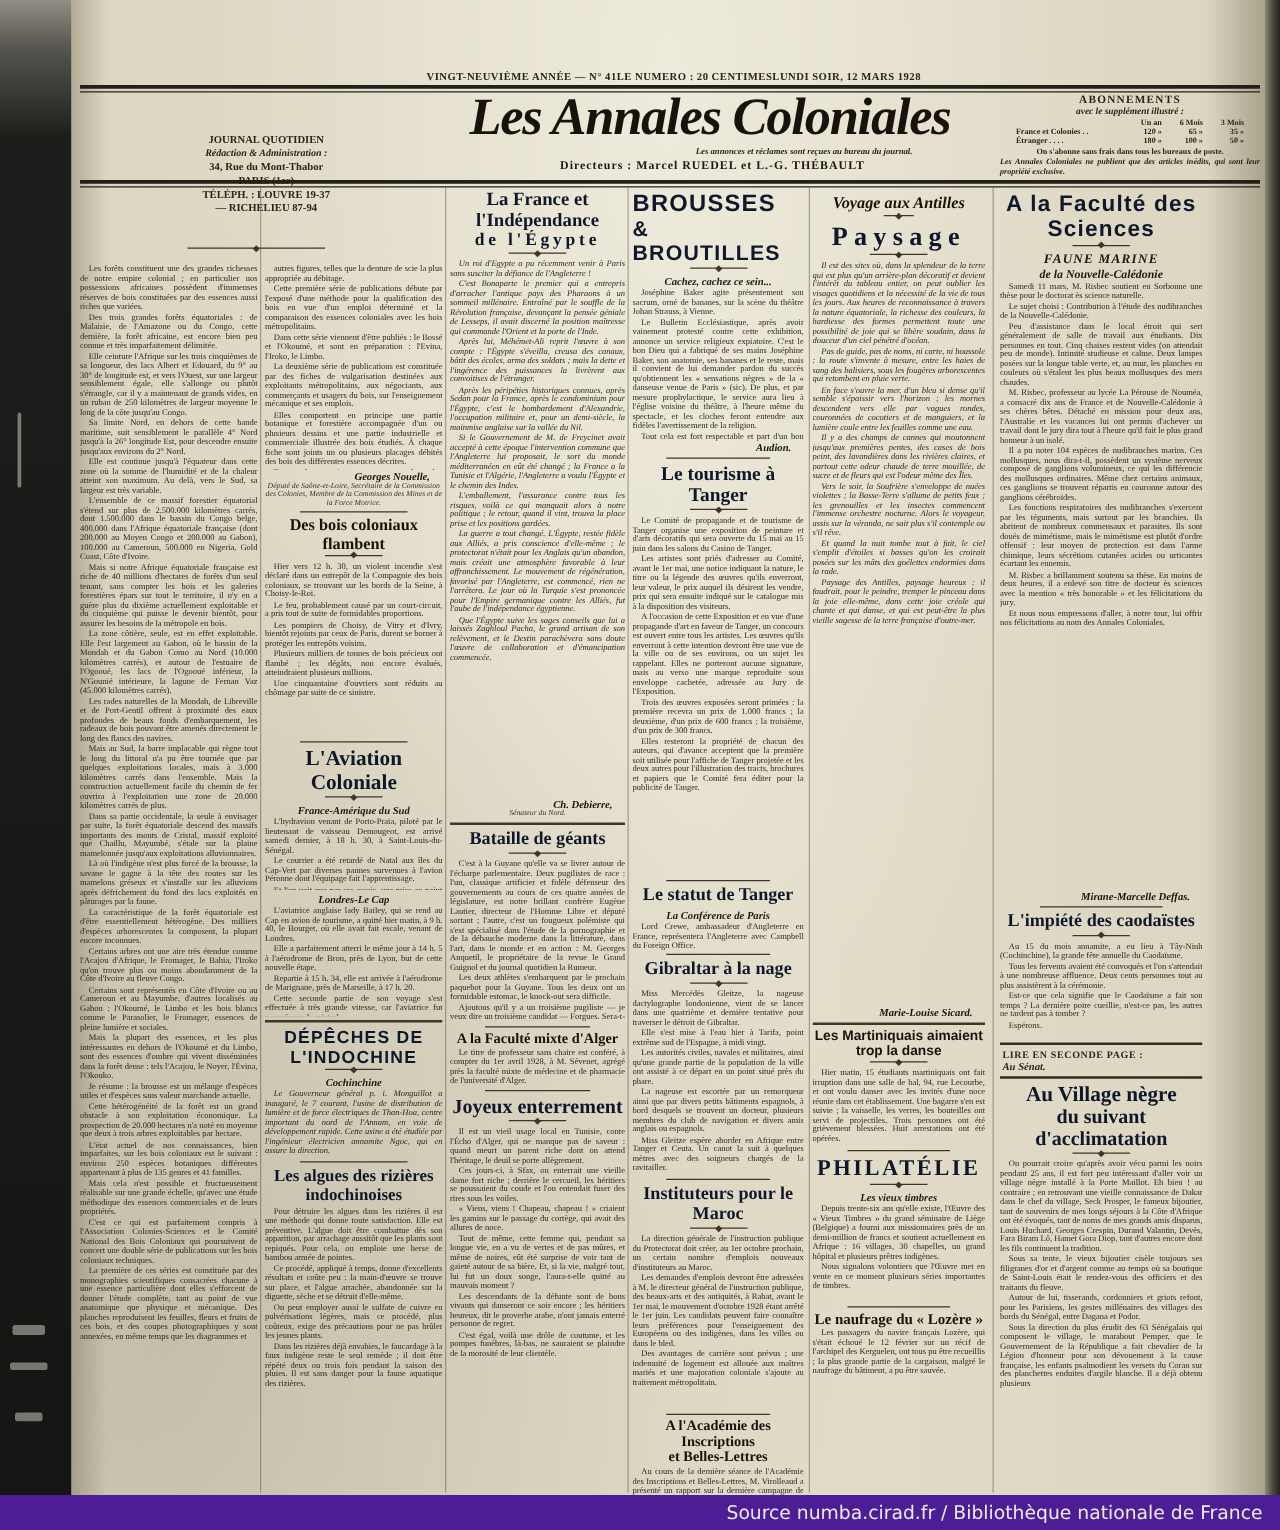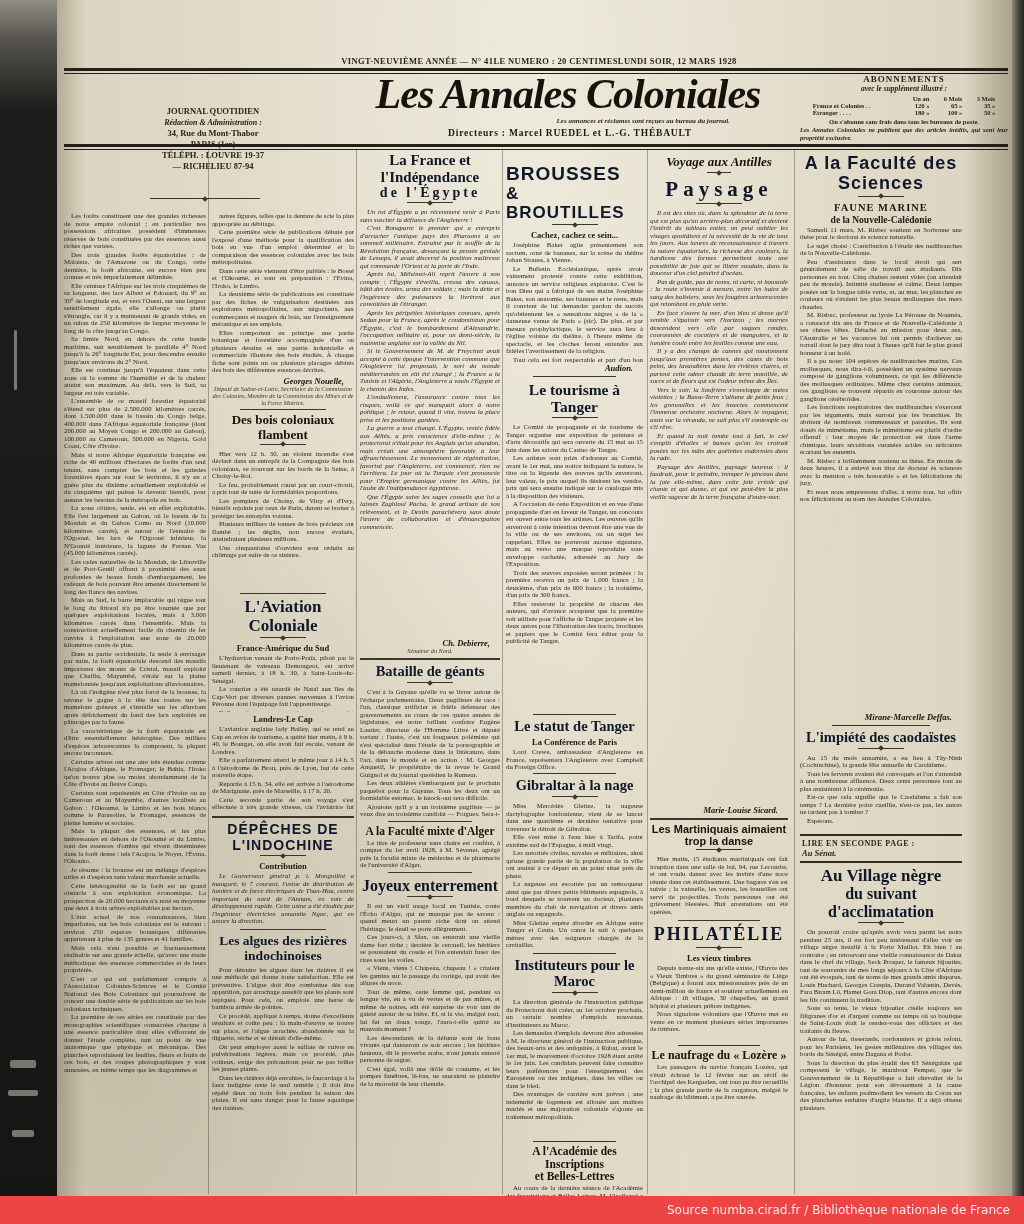--- a/index.html
+++ b/index.html
@@ -10,22 +10,22 @@
       radial-gradient(ellipse at 50% 6%, rgba(255,255,248,.38), rgba(255,255,248,0) 55%),
       radial-gradient(ellipse at 8% 90%, rgba(90,80,55,.18), rgba(90,80,55,0) 45%),
       linear-gradient(90deg,#b3ac96 0,#dcd6c2 3%,#e4decb 50%,#dcd6c2 95%,#a9a28b 100%),
       #d9d3bf;}
   .edge-left{position:absolute;left:0;top:0;width:57px;height:1196px;
     background:linear-gradient(180deg,#908d84 0,#55534d 40px,#1d1d1b 110px,#151514 100%);}
   .edge-right{position:absolute;right:0;top:0;width:12px;height:1196px;
     background:linear-gradient(90deg,#8d8775 0,#4d4a42 50%,#262522 100%);}
   .smudge{position:absolute;background:#c9c6bd;opacity:.55;border-radius:2px;}
   
-  #caption{position:absolute;left:0;bottom:0;width:100%;height:28px;background:#ef4444;
-    color:#ececec;font-family:"DejaVu Sans",sans-serif;font-size:12px;line-height:28px;
+  #caption{position:absolute;left:0;bottom:0;width:100%;height:28px;background:#4c1d95;
+    color:#ececec;font-family:"DejaVu Sans",sans-serif;font-size:15px;line-height:28px;
     text-align:right;padding-right:14px;box-sizing:border-box;}
   
   .topline{position:absolute;left:70px;top:56px;width:938px;font-size:8.5px;font-weight:bold;
     color:#2a2519;letter-spacing:.4px;display:flex;justify-content:center;}
   .ruledbl{position:absolute;left:64px;width:944px;border-top:3px solid #23201a;border-bottom:1px solid #23201a;height:2px;}
   .admin{position:absolute;left:82px;top:78px;width:262px;text-align:center;color:#2a2519;margin-top:28px;}
   .admin .b{font-weight:bold;font-size:8.5px;line-height:11px;}
   .admin .i{font-style:italic;font-weight:bold;font-size:8px;line-height:11px;}
   #mast-title{position:absolute;left:338px;top:70px;width:460px;text-align:center;
     font-size:42px;font-weight:bold;font-style:italic;color:#17130c;letter-spacing:-1px;white-space:nowrap;}
@@ -45,21 +45,21 @@
   
   .col{position:absolute;top:150px;height:1046px;overflow:hidden;color:#2b2620;}
   .vrule{position:absolute;top:150px;height:1044px;width:1px;background:rgba(58,50,32,.38);}
   .h-lg{position:absolute;left:64px;top:154px;width:292px;margin:0;text-align:center;
     font-size:33px;font-weight:bold;letter-spacing:1px;color:#17130c;white-space:nowrap;}
   .h-md{margin:4px 0 2px;text-align:center;font-size:14.5px;font-weight:bold;color:#0f172a;line-height:1.1;}
   .h-sm{margin:3px 0 1px;text-align:center;font-size:11.5px;font-weight:bold;color:#17130c;line-height:1.1;}
   .h-cond{font-family:"Liberation Sans",sans-serif;letter-spacing:1px;font-size:16px;}
   .h-wide{letter-spacing:5px;font-size:21px;}
   .kicker{margin:4px 0 0;text-align:center;font-size:13px;font-weight:bold;font-style:italic;color:#17130c;}
-  .subhead{margin:2px 0 1px;text-align:center;font-size:8.5px;font-weight:bold;color:#1d1912;}
+  .subhead{margin:2px 0 1px;text-align:center;font-size:8.5px;font-weight:bold;color:#1d1912;font-style:italic;}
   .body{overflow:hidden;font-size:6.8px;line-height:7.5px;text-align:justify;}
   .body p{margin:0 0 1px;text-indent:7px;}
   .it{font-style:italic;}
   .sig{text-align:right;font-weight:bold;font-style:italic;font-size:8.5px;padding-right:10px;color:#17130c;}
   .sig2{text-align:center;font-style:italic;font-size:6.2px;line-height:6.8px;color:#3a352a;}
   .orn{width:46px;margin:2px auto;border-top:1px solid #3d362a;position:relative;height:3px;}
   .orn::after{content:"";position:absolute;left:50%;top:-2.5px;width:4px;height:4px;background:#3d362a;
     transform:translateX(-50%) rotate(45deg);}
   .sep{width:100%;margin:3px auto 2px;border-top:2px solid #3d362a;height:0;}
   .sep.thin{border-top-width:1px;width:60%;}
@@ -198,21 +198,21 @@
     <div class="subhead">Londres-Le Cap</div>
     <div class="body" style="height:88px">
         <p>L'aviatrice anglaise lady Bailey, qui se rend au Cap en avion de tourisme, a quitté hier matin, à 9 h. 40, le Bourget, où elle avait fait escale, venant de Londres.</p>
         <p>Elle a parfaitement atterri le même jour à 14 h. 5 à l'aérodrome de Bron, près de Lyon, but de cette nouvelle étape.</p>
         <p>Repartie à 15 h. 34, elle est arrivée à l'aérodrome de Marignane, près de Marseille, à 17 h. 20.</p>
         <p>Cette seconde partie de son voyage s'est effectuée à très grande vitesse, car l'aviatrice fut poussée par le mistral.</p>
       </div>
     <div class="sep"></div>
     <h2 class="h-md h-cond" style="font-size:14px">DÉPÊCHES DE L'INDOCHINE</h2>
     <div class="orn"></div>
-    <div class="subhead">Contribution</div>
+    <div class="subhead">Cochinchine</div>
     <div class="body it" style="height:54px">
         <p>Le Gouverneur général p. i. Monguillot a inauguré, le 7 courant, l'usine de distribution de lumière et de force électriques de Than-Hoa, centre important du nord de l'Annam, en voie de développement rapide. Cette usine a été étudiée par l'ingénieur électricien annamite Ngoc, qui en assure la direction.</p>
       </div>
     <div class="sep thin"></div>
     <h2 class="h-md" style="font-size:13.5px;margin-bottom:0">Les algues des rizières</h2>
     <h2 class="h-md" style="font-size:13.5px;margin-top:0">indochinoises</h2>
     <div class="body" style="height:230px">
         <p>Pour détruire les algues dans les rizières il est une méthode qui donne toute satisfaction. Elle est préventive. L'algue doit être combattue dès son apparition, par arrachage aussitôt que les plants sont repiqués. Pour cela, on emploie une herse de bambou armée de pointes.</p>
         <p>Ce procédé, appliqué à temps, donne d'excellents résultats et coûte peu : la main-d'œuvre se trouve sur place, et l'algue arrachée, abandonnée sur la diguette, sèche et se détruit d'elle-même.</p>
         <p>On peut employer aussi le sulfate de cuivre en pulvérisations légères, mais ce procédé, plus coûteux, exige des précautions pour ne pas brûler les jeunes plants.</p>
@@ -256,21 +256,21 @@
         <p>Il est un vieil usage local en Tunisie, conte l'Écho d'Alger, qui ne manque pas de saveur : quand meurt un parent riche dont on attend l'héritage, le deuil se porte allègrement.</p>
         <p>Ces jours-ci, à Sfax, on enterrait une vieille dame fort riche ; derrière le cercueil, les héritiers se poussaient du coude et l'on entendait fuser des rires sous les voiles.</p>
         <p>« Viens, viens ! Chapeau, chapeau ! » criaient les gamins sur le passage du cortège, qui avait des allures de noce.</p>
         <p>Tout de même, cette femme qui, pendant sa longue vie, en a vu de vertes et de pas mûres, et même de noires, eût été surprise de voir tant de gaieté autour de sa bière. Et, si la vie, malgré tout, lui fut un doux songe, l'aura-t-elle quitté au mauvais moment ?</p>
         <p>Les descendants de la défunte sont de bons vivants qui danseront ce soir encore ; les héritiers heureux, dit le proverbe arabe, n'ont jamais enterré personne de regret.</p>
         <p>C'est égal, voilà une drôle de coutume, et les pompes funèbres, là-bas, ne sauraient se plaindre de la morosité de leur clientèle.</p>
       </div>
   </div>
 
   <div class="col" style="left:506px;width:137px">
-    <h2 class="h-md h-cond" style="font-size:19px;text-align:left;margin:14px 0 0">BROUSSES</h2>
+    <h2 class="h-md h-cond" style="font-size:19px;text-align:left;margin:4px 0 0">BROUSSES</h2>
     <h2 class="h-md h-cond" style="font-size:17px;text-align:left;margin:0">&amp; BROUTILLES</h2>
     <div class="orn"></div>
     <div class="subhead">Cachez, cachez ce sein...</div>
     <div class="body" style="height:122px">
         <p>Joséphine Baker agite présentement son sacrum, orné de bananes, sur la scène du théâtre Johan Strauss, à Vienne.</p>
         <p>Le Bulletin Ecclésiastique, après avoir vainement protesté contre cette exhibition, annonce un service religieux expiatoire. C'est le bon Dieu qui a fabriqué de ses mains Joséphine Baker, son anatomie, ses bananes et le reste, mais il convient de lui demander pardon du succès qu'obtiennent les « sensations nègres » de la « danseuse venue de Paris » (sic). De plus, et par mesure prophylactique, le service aura lieu à l'église voisine du théâtre, à l'heure même du spectacle, et les cloches feront entendre aux fidèles l'avertissement de la religion.</p>
         <p>Tout cela est fort respectable et part d'un bon sentiment, mais cette bataille pontificale autour d'une ceinture de bananes ne fera-t-elle pas plus pour les « sensations nègres » que contre elles ?</p>
       </div>
     <div class="sig">Audion.</div>
     <div class="sep thin"></div>

